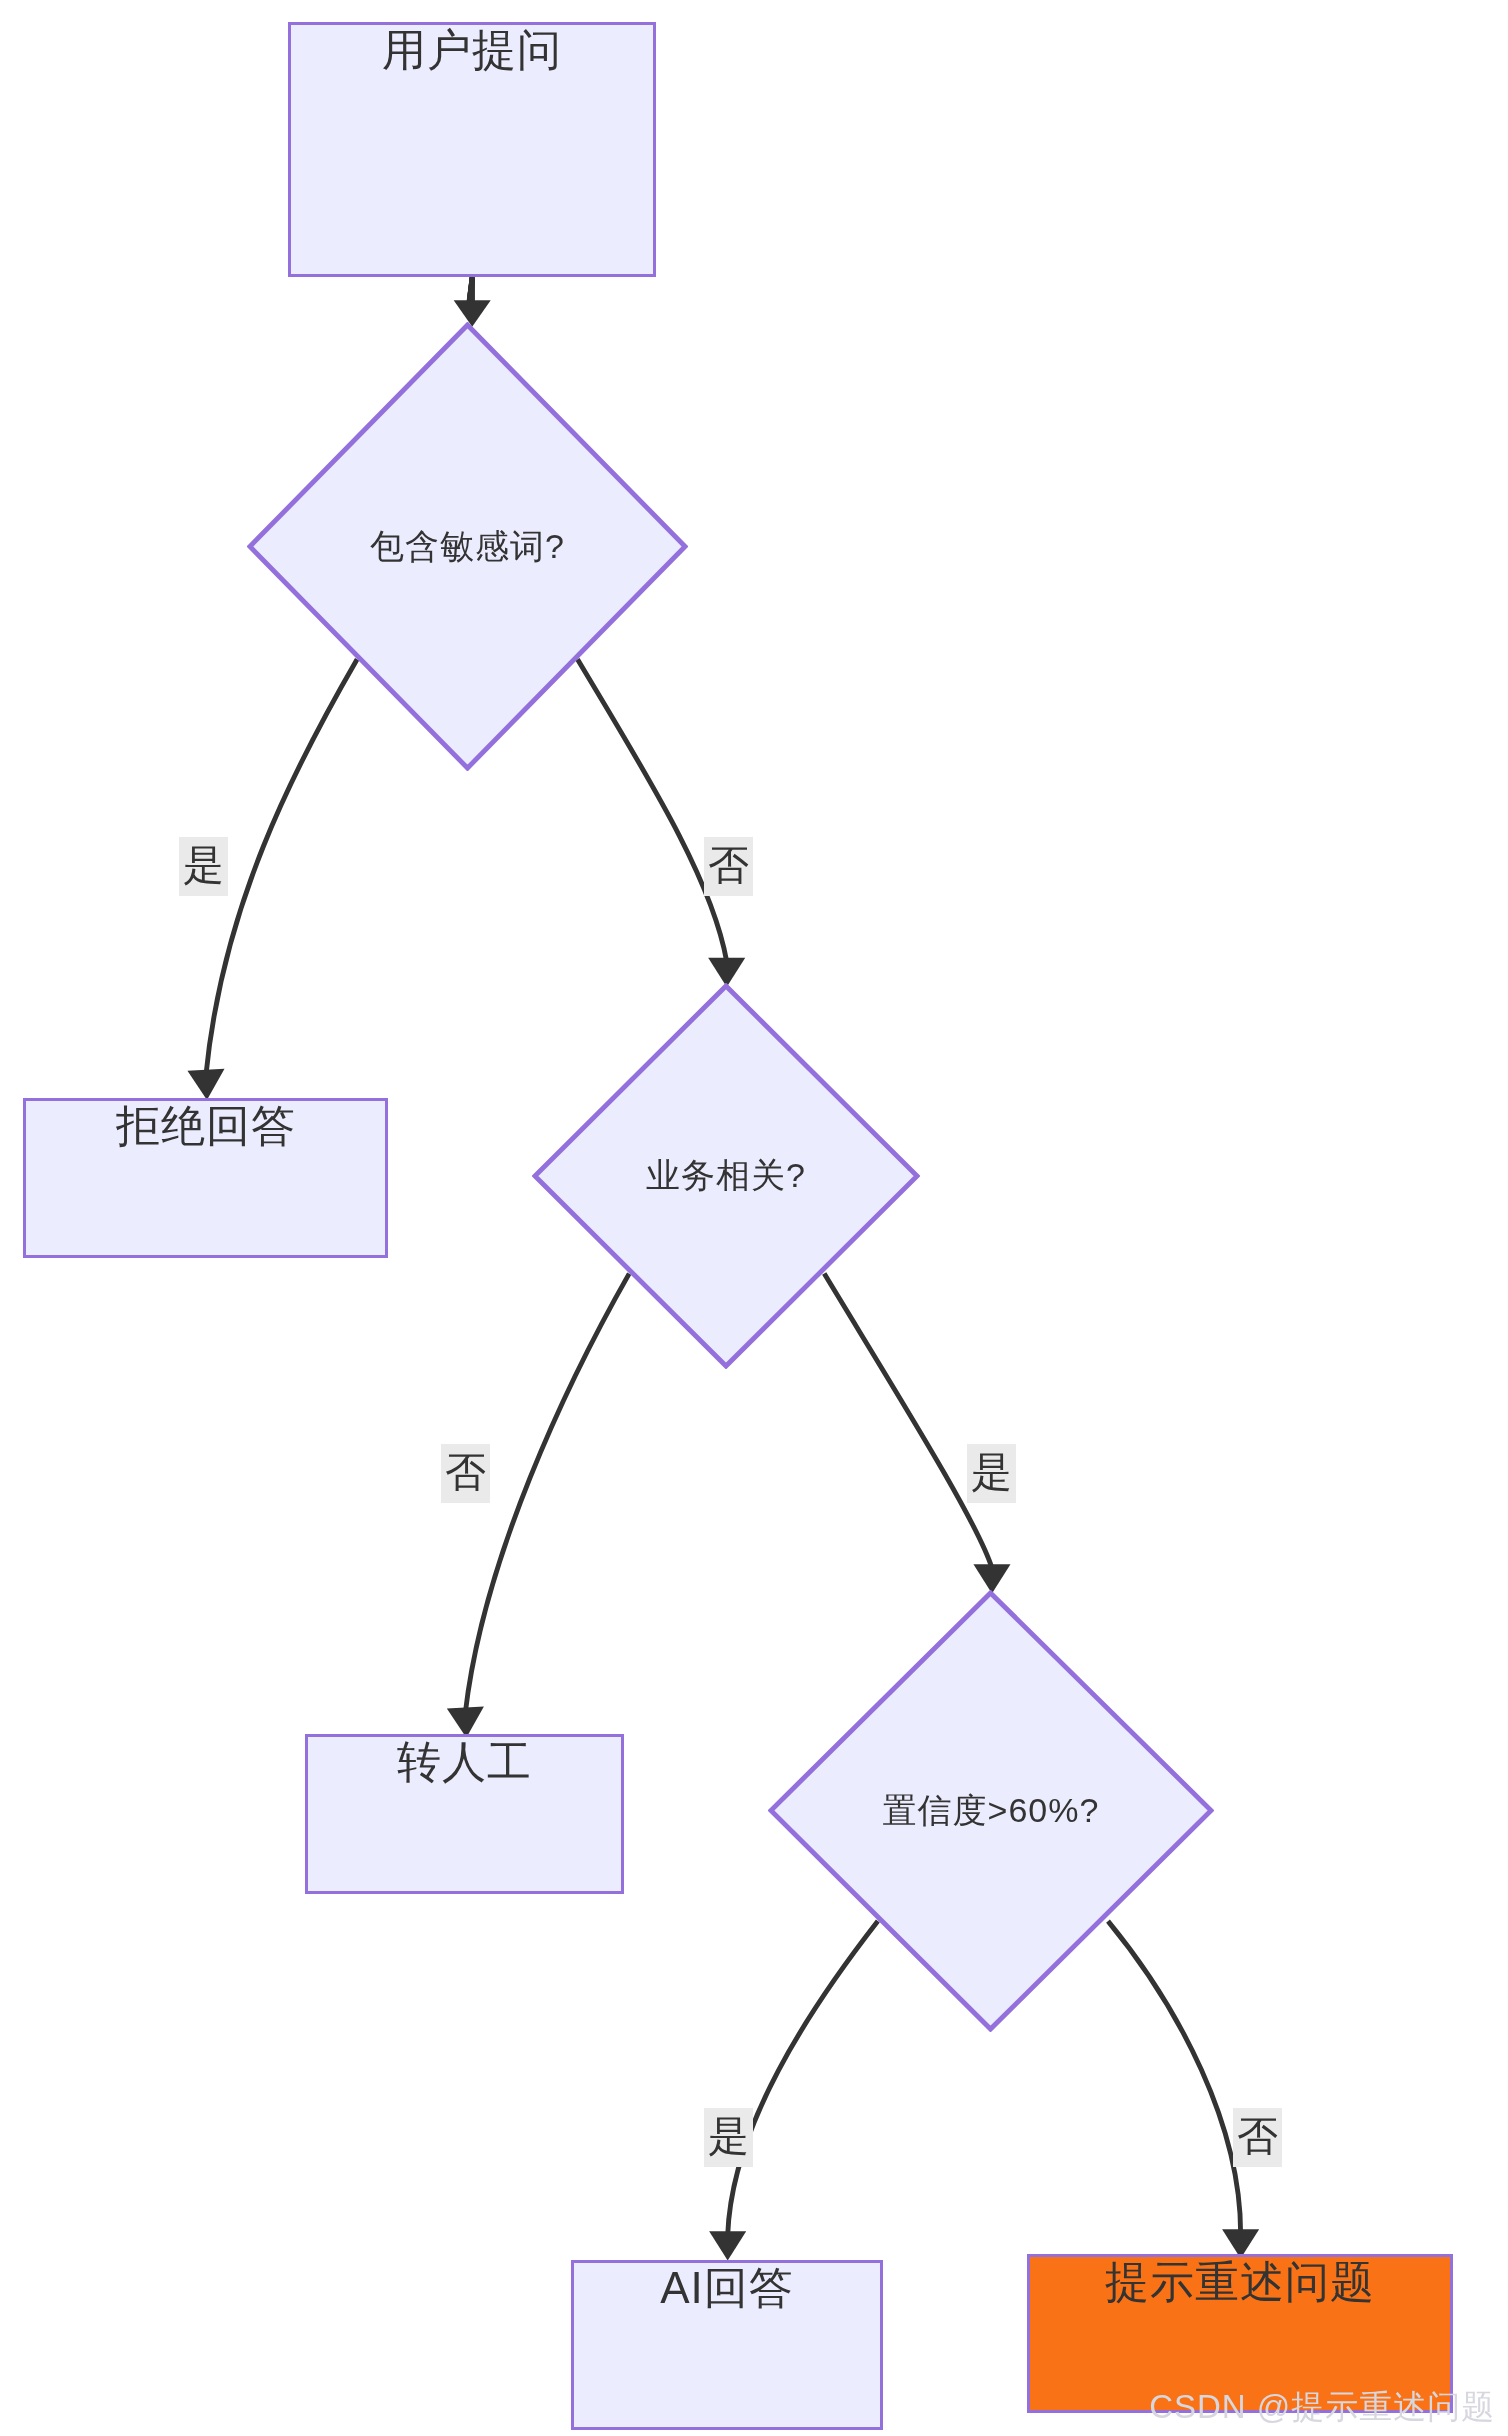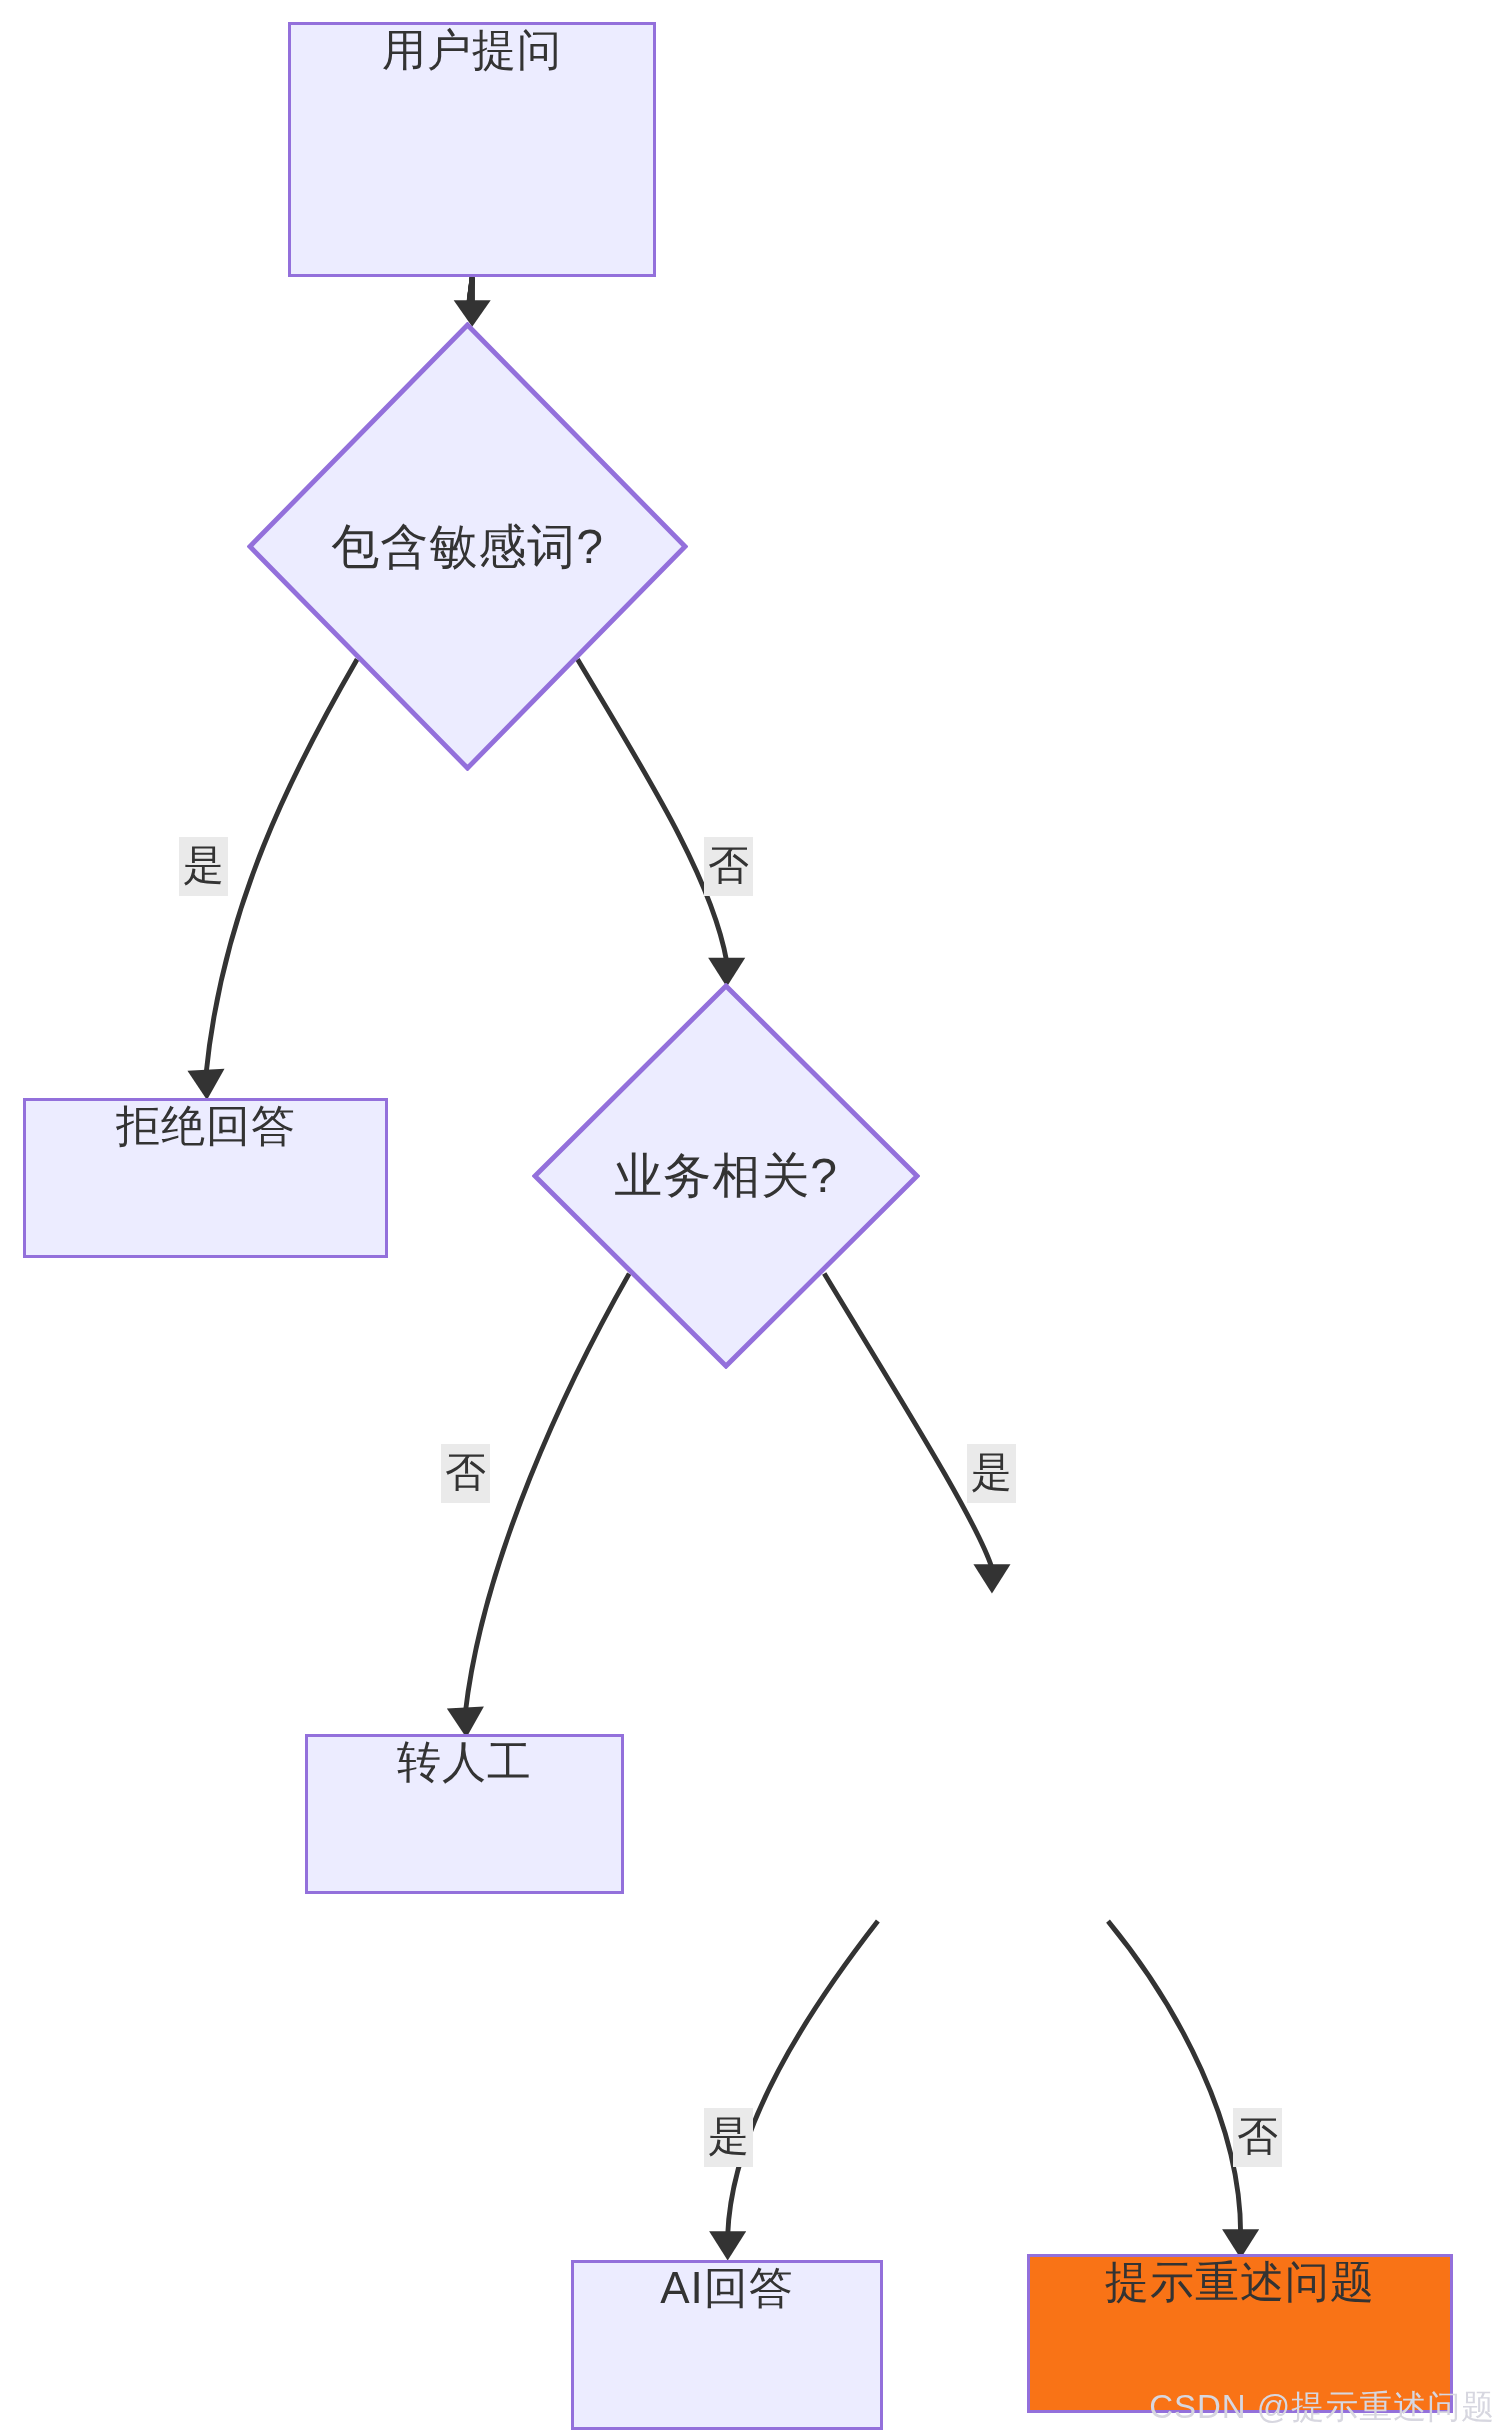--- a/index.html
+++ b/index.html
@@ -38,21 +38,21 @@
   .node-diamond{
     display:flex;align-items:center;justify-content:center;
   }
   .node-diamond .dia-shape{
     position:absolute;left:0;top:0;width:100%;height:100%;
   }
   .node-diamond .node-label{
     position:relative;
     z-index:2;
     color:#333333;
-    font-size:48px;
+    font-size:34px;
     line-height:1.15;
     letter-spacing:1px;
     white-space:nowrap;
   }
 
   
   .edge-label{
     position:absolute;
     background:#eaeaea;
     color:#333333;
@@ -149,20 +149,26 @@
     <svg class="dia-shape" viewBox="0 0 398 396" preserveAspectRatio="none">
       <polygon points="199,3 395,198 199,393 3,198" fill="#ececff" stroke="#9370db" stroke-width="5"></polygon>
     </svg>
     <span class="node-label">业务相关?</span>
   </div>
 
   <div class="node node-rect" style="left: 305px; top: 1734px; width: 319px; height: 160px; background: rgb(236, 236, 255); border-color: rgb(147, 112, 219);">
     <span class="node-label">转人工</span>
   </div>
 
+  <div class="node node-diamond" style="left:768px;top:1590px;width:446px;height:442px;">
+    <svg class="dia-shape" viewBox="0 0 457 453" preserveAspectRatio="none">
+      <polygon points="228,3 454,226 228,450 3,226" fill="#ececff" stroke="#9370db" stroke-width="5"></polygon>
+    </svg>
+    <span class="node-label">置信度&gt;60%?</span>
+  </div>
 
   <div class="node node-rect" style="left: 571px; top: 2260px; width: 312px; height: 170px; background: rgb(236, 236, 255); border-color: rgb(147, 112, 219);">
     <span class="node-label">AI回答</span>
   </div>
 
   <div class="node node-rect" style="left: 1027px; top: 2254px; width: 426px; height: 159px; background: #f97316; border-color: rgb(147, 112, 219);">
     <span class="node-label">提示重述问题</span>
   </div>
 
   <div class="edge-label" style="left: 179px; top: 837px; background: rgb(234, 234, 234); color: rgb(51, 51, 51);">是</div>

